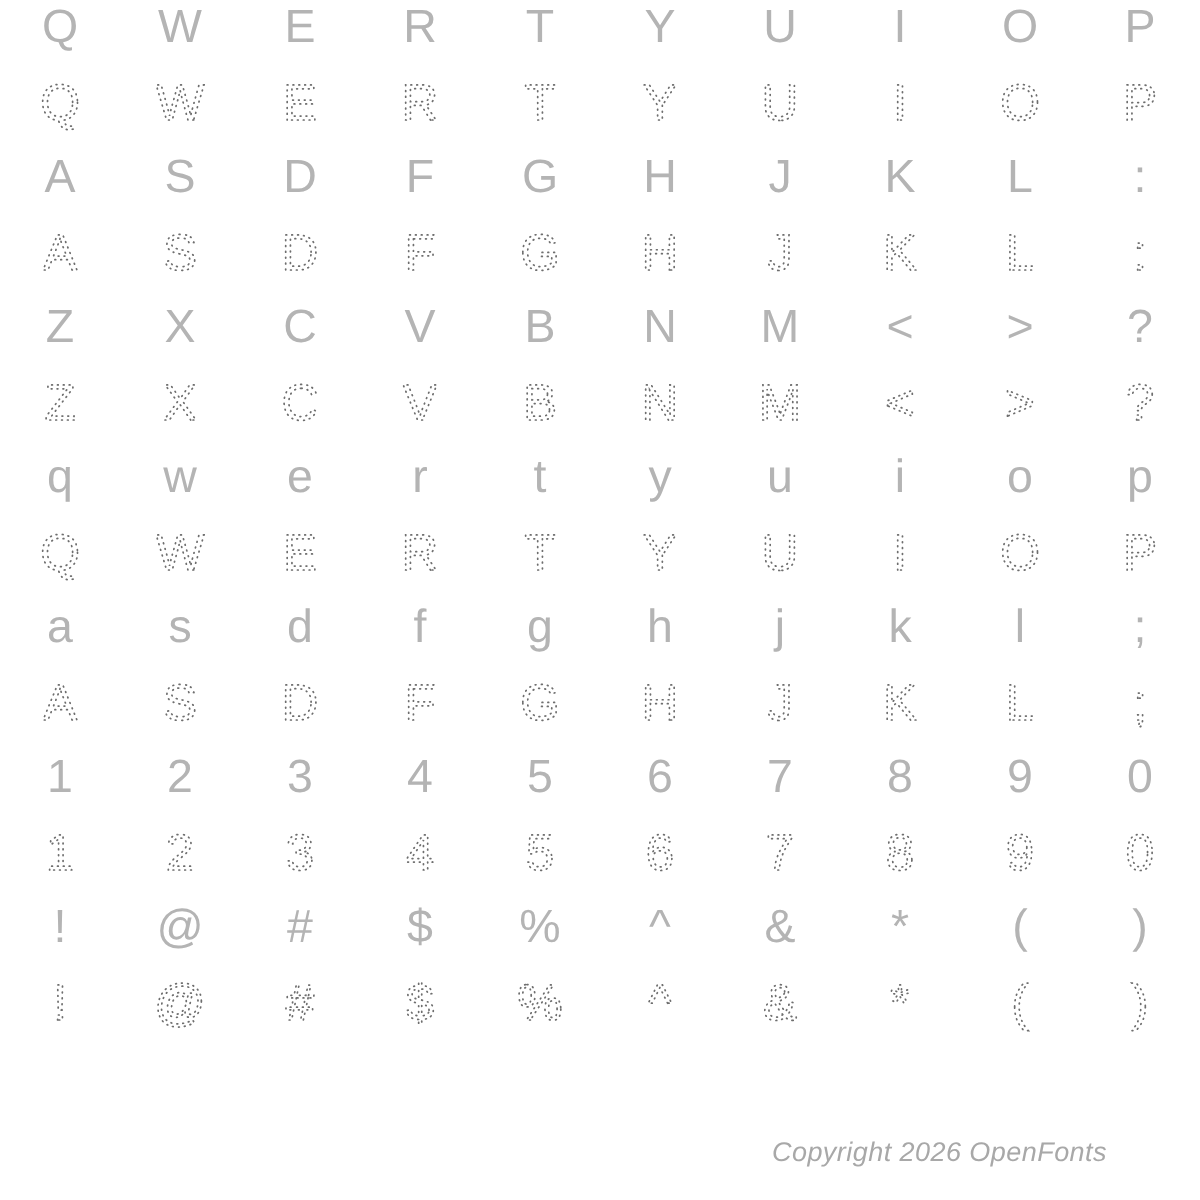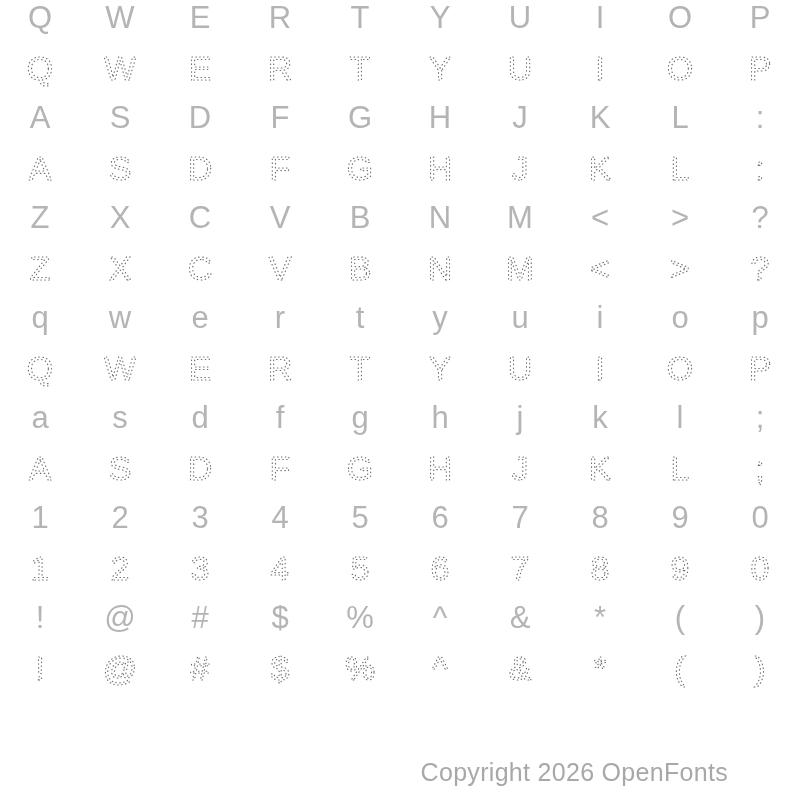--- a/index.html
+++ b/index.html
@@ -50,26 +50,27 @@
     fill: none;
     stroke: var(--dotted-color, #6e6e6e);
     stroke-width: 1.15;
     stroke-dasharray: 0.5 3.4;
     stroke-linecap: round;
     text-anchor: middle;
   }
   .footer-copyright {
     position: absolute;
     top: 757px;
-    right: 72px;
-    font-size: 25px;
+    right: 62px;
+    font-size: 18px;
     line-height: 1.25;
     letter-spacing: 0.3px;
     color: var(--footer-color, #a8a8a8);
     white-space: nowrap;
+    font-style: italic;
   }
 </style>
 </head>
 <body>
 
 <div class="sheet">
   <div class="glyph-grid">
       <div class="glyph-row solid">
         <div class="glyph-cell">
           <span class="glyph-solid">Q</span>

